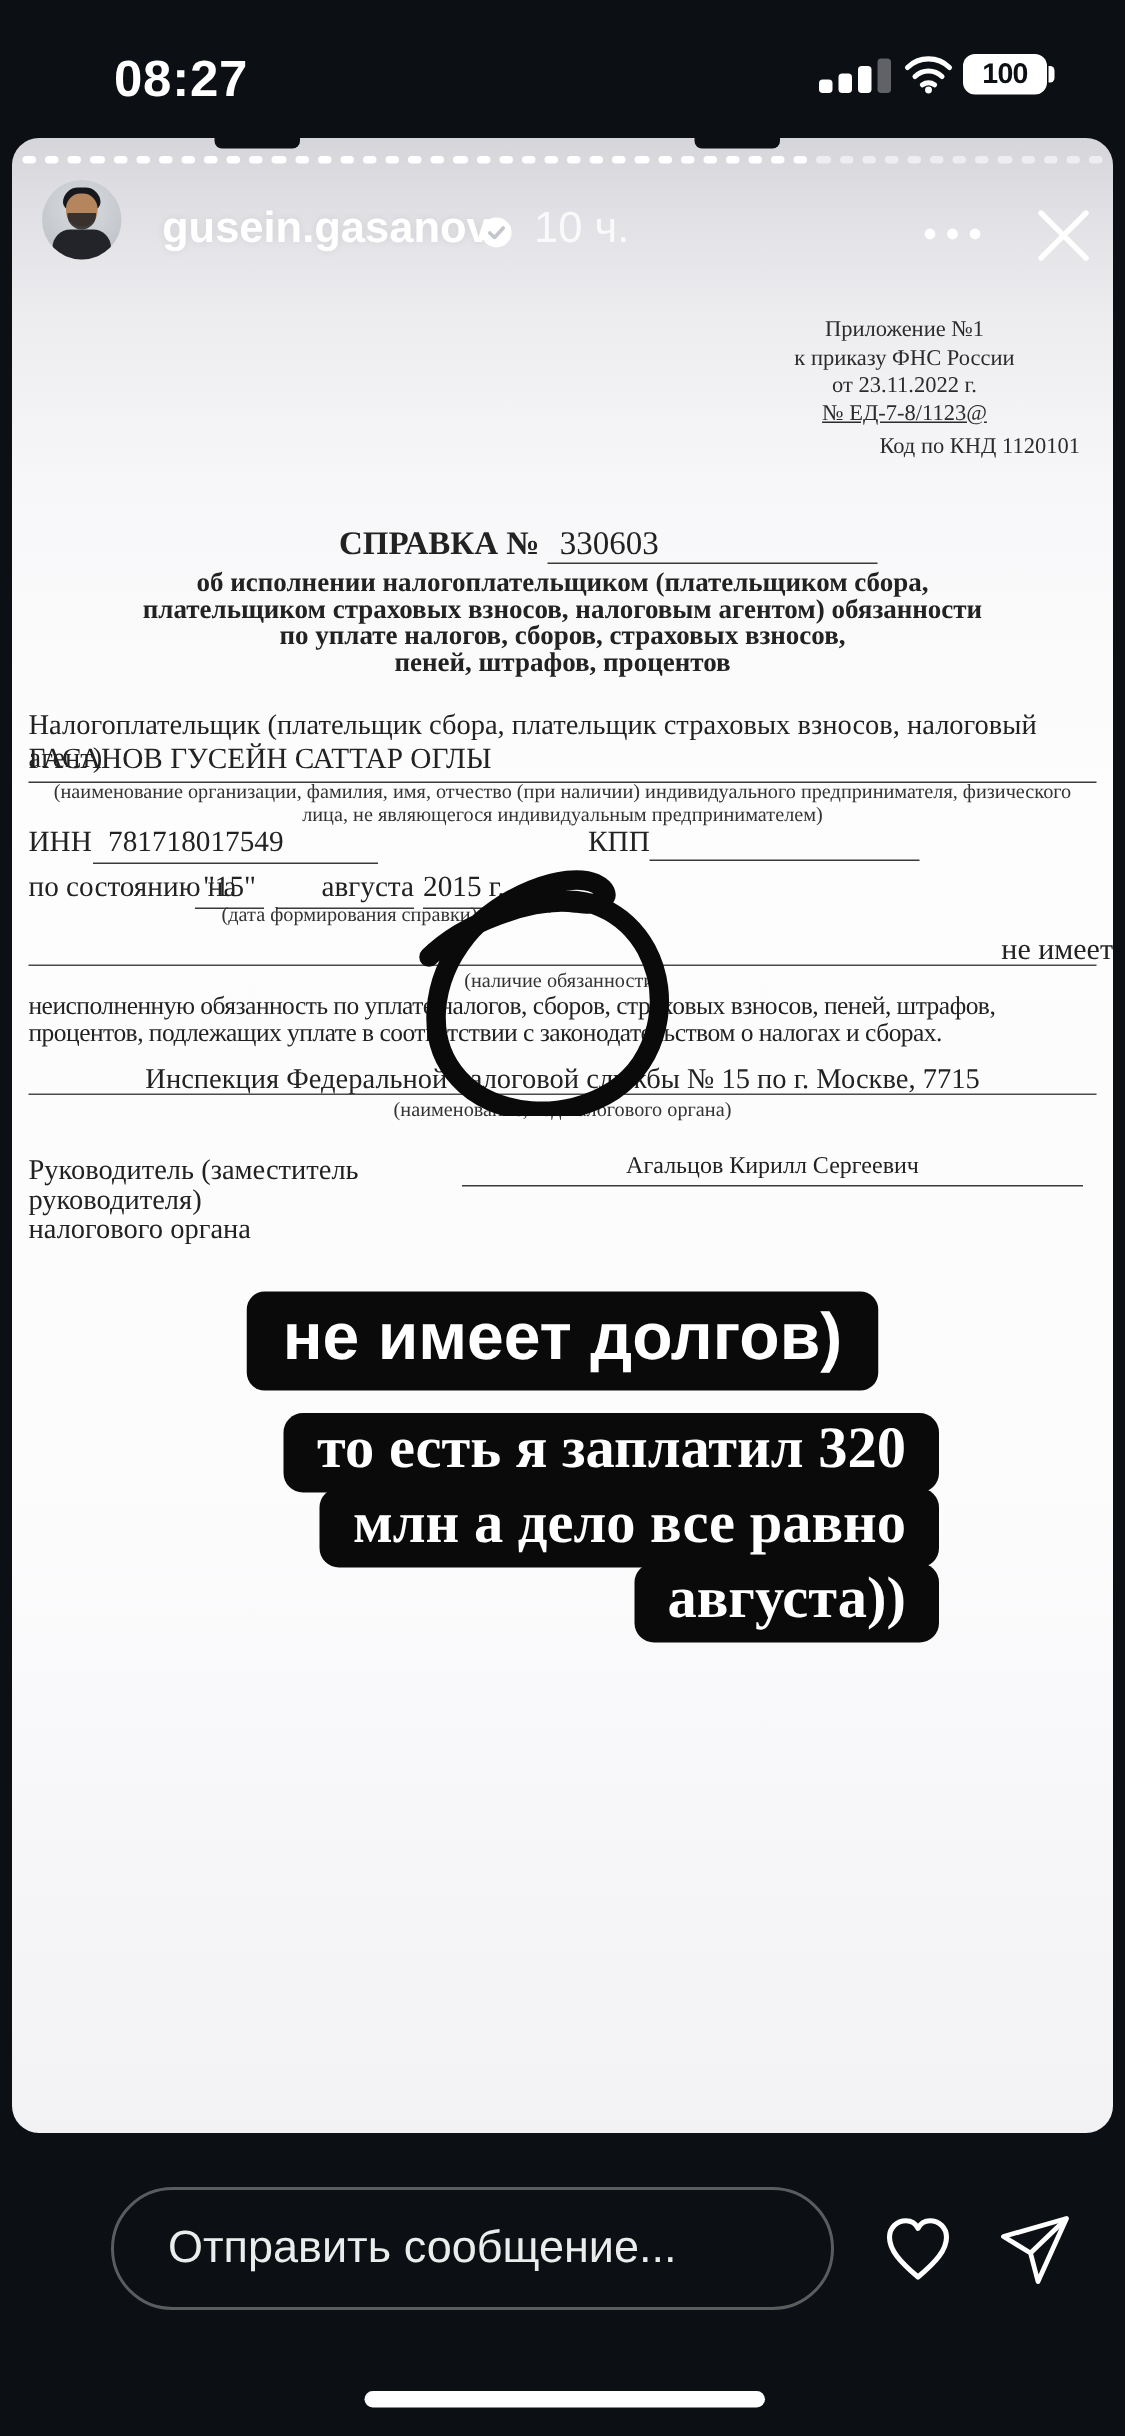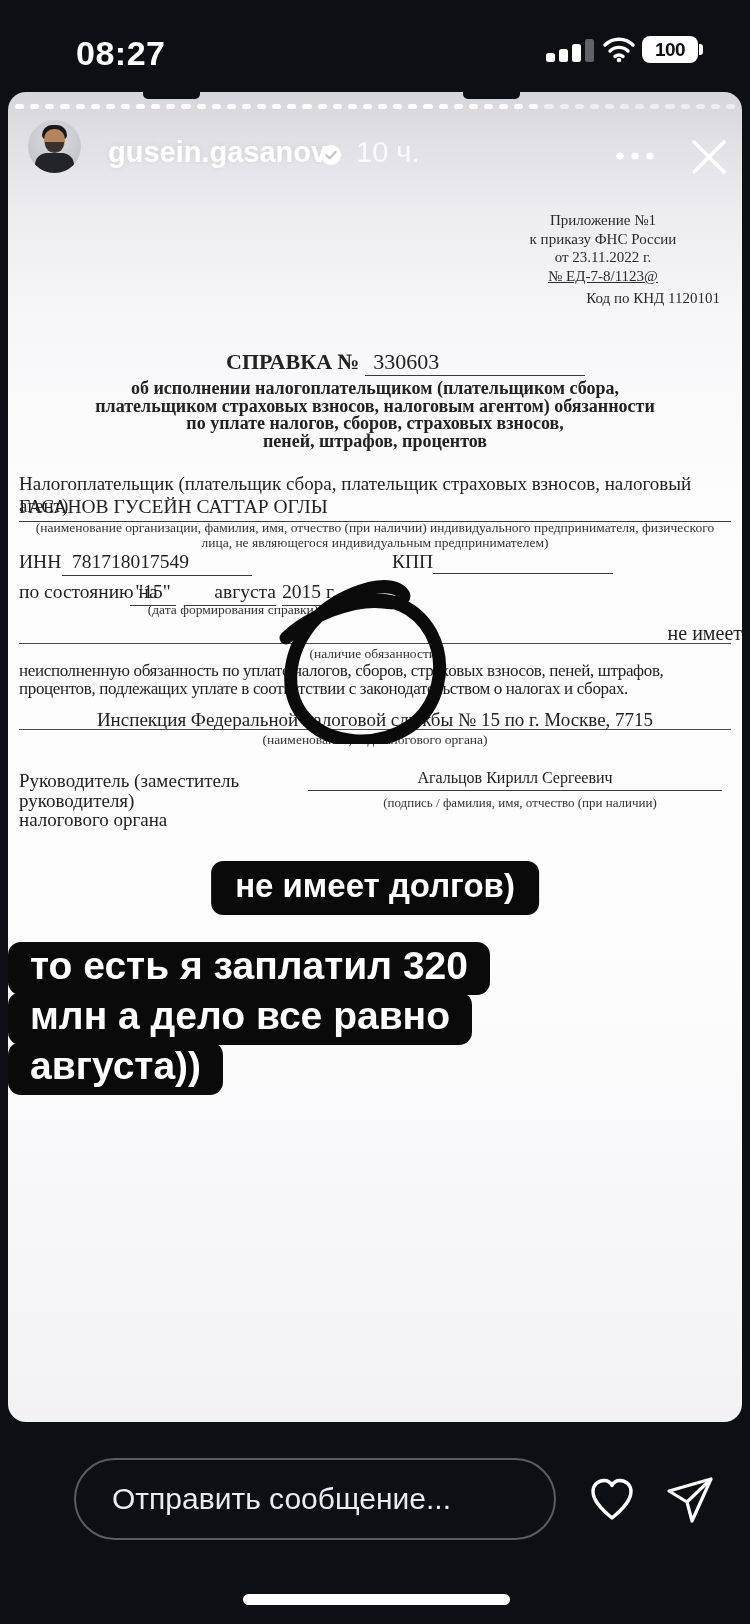--- a/index.html
+++ b/index.html
@@ -68,22 +68,22 @@
   .inspection{left:0;top:617px;width:734px;text-align:center;font-size:19px;}
   .rule2{top:637px;}
   .insp-hint{left:0;top:640px;width:734px;text-align:center;font-size:13.5px;color:#333;}
   .head-label{left:11px;top:679px;width:330px;font-size:19px;line-height:19.5px;}
   .head-sign{left:300px;top:677px;width:414px;text-align:center;font-size:16px;border-bottom:1.5px solid #3a3a3a;padding-bottom:3px;}
   .sign-hint{left:310px;top:703px;width:404px;text-align:center;font-size:13px;color:#333;}
   .circle-svg{position:absolute;left:270px;top:480px;z-index:3;}
 
   
   .overlay1{position:absolute;left:50%;top:769px;transform:translateX(-50%);background:#0a0a0a;color:#fff;
-            font-size:33px;font-weight:700;padding:6px 24px 10px;border-radius:12px;white-space:nowrap;z-index:4;}
-  .overlay2{position:absolute;left:0;top:853px;width:618px;text-align:left;z-index:4;}
+            font-size:44px;font-weight:700;padding:6px 24px 10px;border-radius:12px;white-space:nowrap;z-index:4;}
+  .overlay2{position:absolute;left:0;top:853px;width:618px;text-align:right;z-index:4;font-family:Liberation Serif, serif;}
   .ov-line{display:inline-block;background:#0a0a0a;color:#fff;font-size:39px;font-weight:700;
            line-height:42px;padding:3px 22px 8px;border-radius:13px;margin-top:-3px;white-space:nowrap;}
 
   
   .msg-pill{position:absolute;left:74px;top:1458px;width:482px;height:82px;border:2px solid rgba(255,255,255,.32);
             border-radius:44px;box-sizing:border-box;display:flex;}
   .msg-pill input{background:transparent;border:none;outline:none;color:#f2f2f2;font-size:30px;width:100%;
                   padding:0 20px 0 36px;font-family:"Liberation Sans",sans-serif;}
   .msg-pill input::placeholder{color:rgba(255,255,255,.92);}
   .like-btn{position:absolute;left:588px;top:1476px;cursor:pointer;}
@@ -230,21 +230,20 @@
 
     <div class="abs inspection">Инспекция Федеральной налоговой службы № 15 по г. Москве, 7715</div>
     <div class="abs rule rule2"></div>
     <div class="abs insp-hint">(наименование, код налогового органа)</div>
 
     <div class="abs head-label">
       <div>Руководитель (заместитель руководителя)</div>
       <div>налогового органа</div>
     </div>
     <div class="abs head-sign">Агальцов Кирилл Сергеевич</div>
-    <div class="abs sign-hint">(подпись / фамилия, имя, отчество (при наличии)</div>
 
     <svg class="circle-svg" width="178" height="172" viewBox="0 0 178 172">
       <path d="M8 66 C 30 44, 76 26, 106 30 C 124 33, 133 24, 119 17 C 99 8, 54 26, 33 52 C 9 82, 5 122, 28 147 C 51 173, 99 176, 131 155 C 161 135, 170 93, 153 61 C 138 34, 110 24, 88 30" fill="none" stroke="#0a0a0a" stroke-width="13" stroke-linecap="round"></path>
     </svg>
   </div>
 
   <div class="overlay1">не имеет долгов)</div>
   <div class="overlay2">
     <div><span class="ov-line">то есть я заплатил 320</span></div>
     <div><span class="ov-line">млн а дело все равно</span></div>

